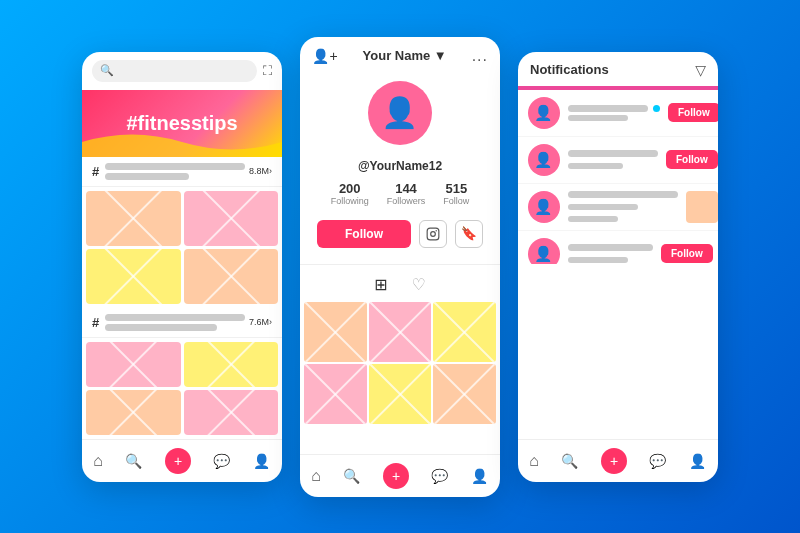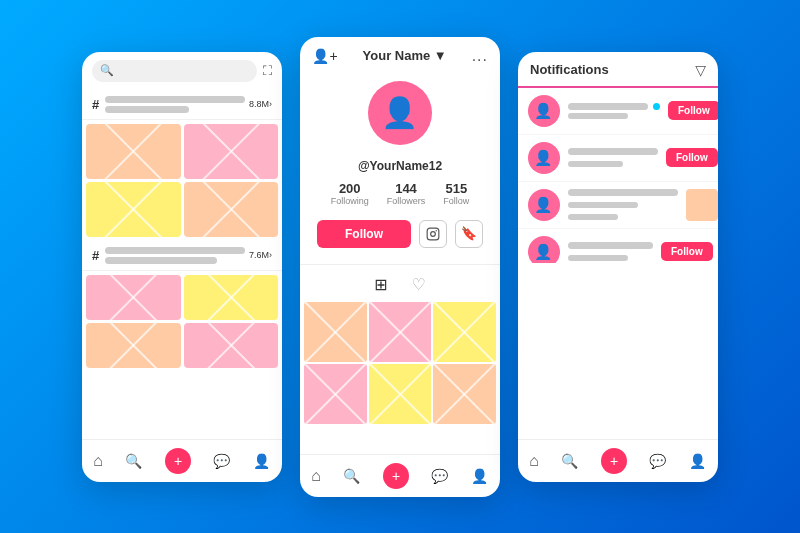--- a/index.html
+++ b/index.html
@@ -289,21 +289,21 @@
       border-top: 1px solid #eee;
       margin-top: 4px;
     }
 
     
     .p3-header {
       display: flex;
       justify-content: space-between;
       align-items: center;
       padding: 10px 12px 8px;
-      border-bottom: 2px solid #ec4899;
+      border-bottom: 4px solid #ec4899;
     }
     .p3-filter-icon {
       font-size: 14px;
       color: #555;
     }
     .p3-notification-list {
       flex: 1;
       overflow: hidden;
     }
     .p3-notif-item {
@@ -382,20 +382,26 @@
   <div class="phone phone-1">
     <div class="phone-flex">
 
       <div class="p1-header">
         <div class="search-bar">
           <span class="search-icon-sm">🔍</span>
         </div>
         <span class="expand-icon">⛶</span>
       </div>
 
+      <div class="p1-hero">
+        <span class="p1-hero-text">#fitnesstips</span>
+        <svg class="p1-hero-wave" viewBox="0 0 200 30" preserveAspectRatio="none">
+          <path d="M0,15 Q50,0 100,15 Q150,30 200,15 L200,30 L0,30 Z" fill="#ffdd00" opacity="0.7"></path>
+        </svg>
+      </div>
 
       <div class="p1-section">
         <span class="p1-hash">#</span>
         <div class="p1-bar-group">
           <div class="gray-bar long"></div>
           <div class="gray-bar short"></div>
         </div>
         <span class="p1-count">8.8M›</span>
       </div>
 

